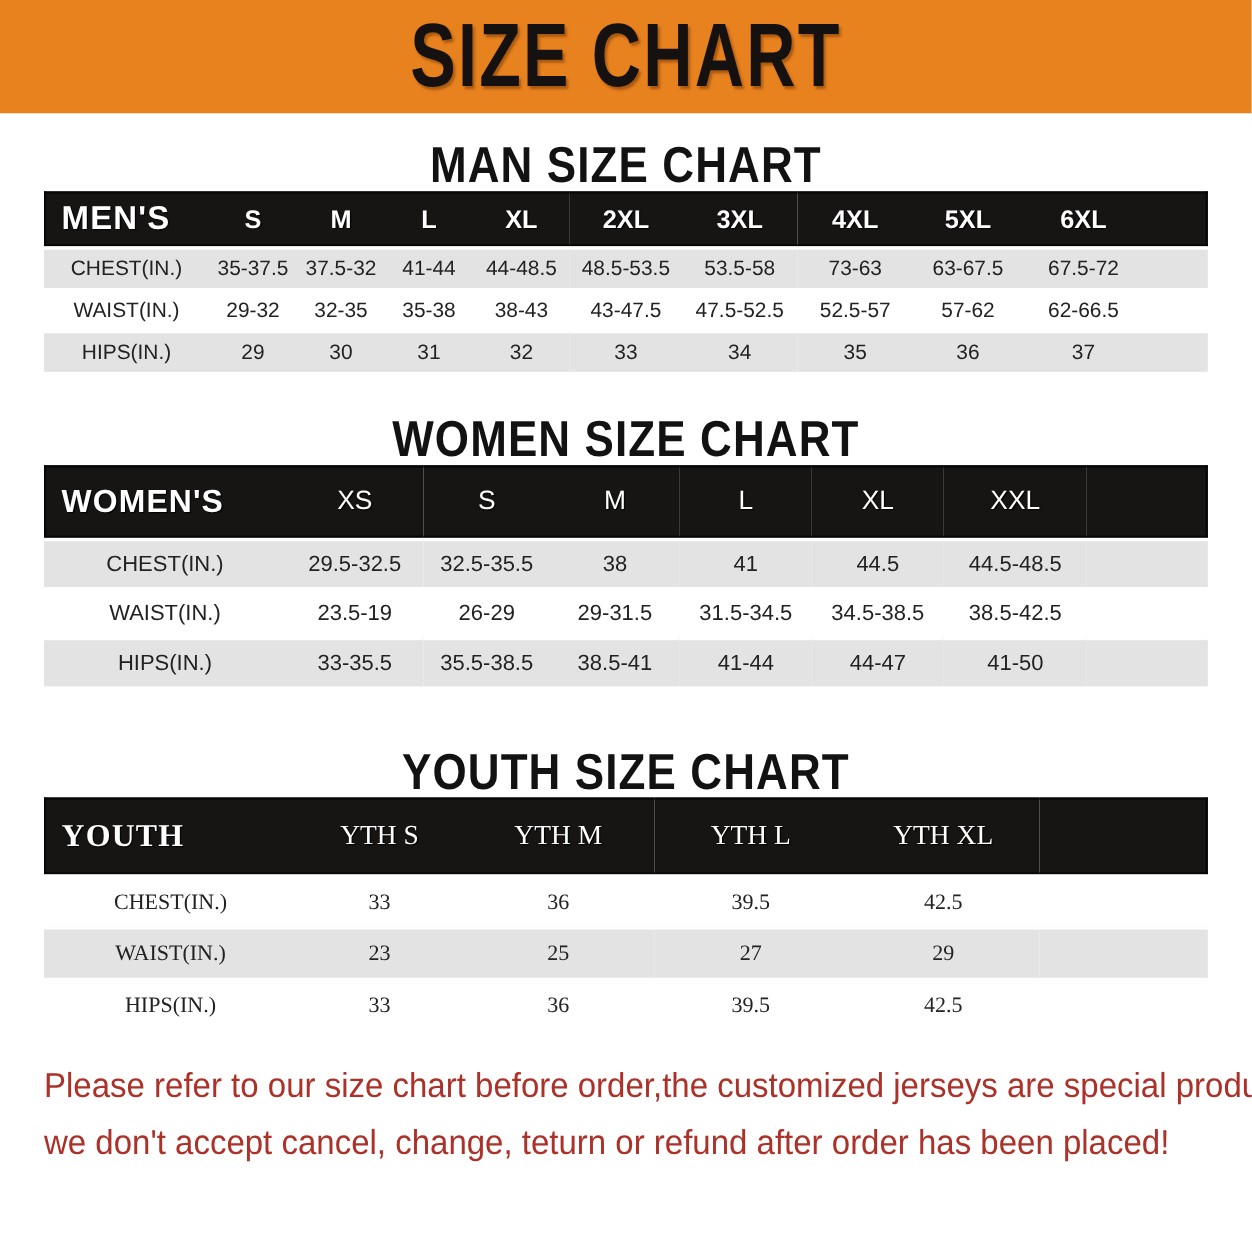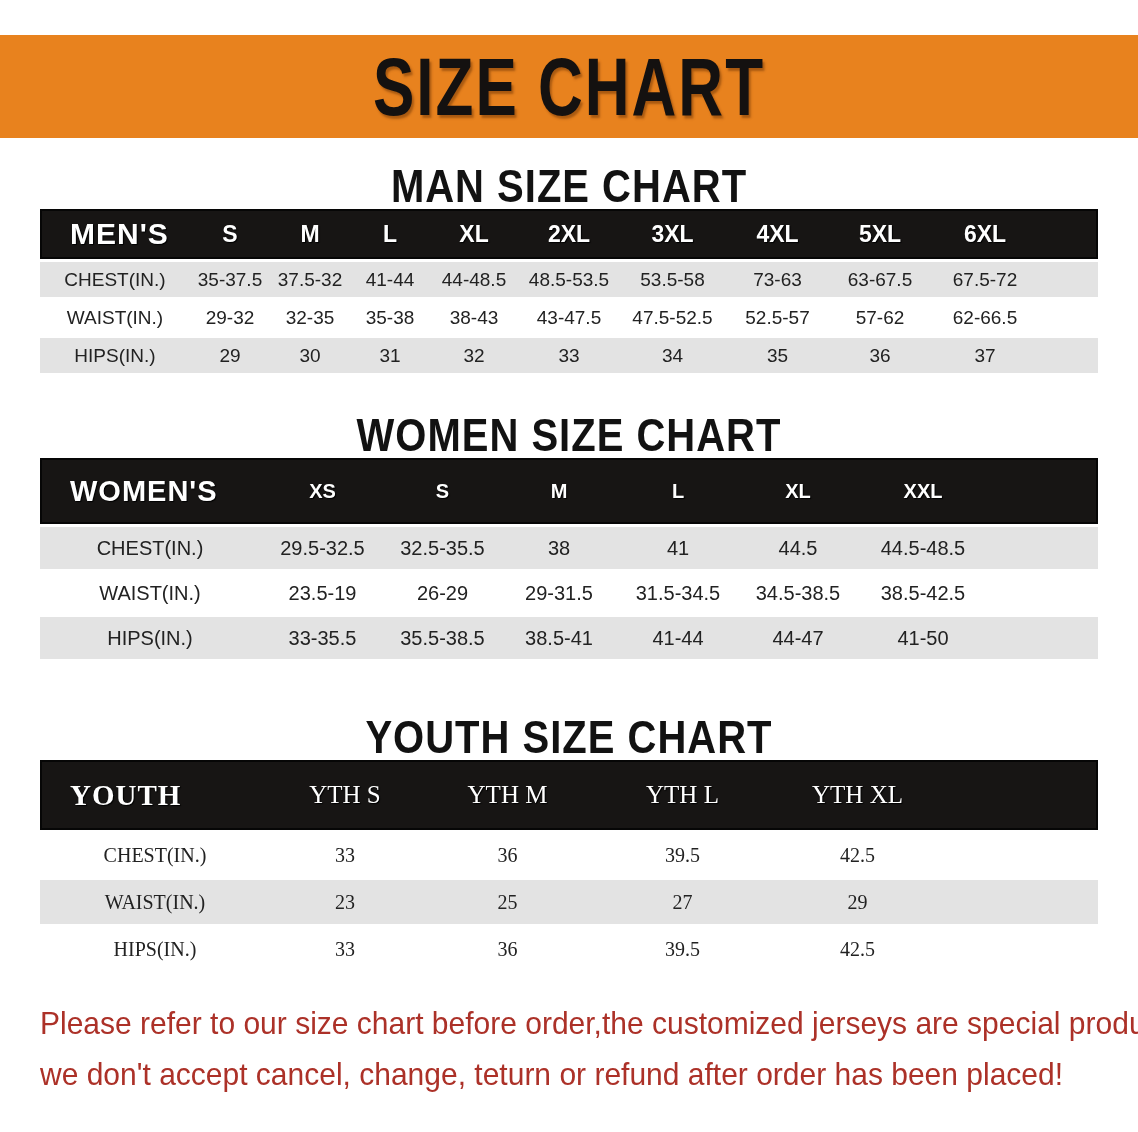--- a/index.html
+++ b/index.html
@@ -3,21 +3,21 @@
 <meta charset="utf-8">
 <style>
   html,body{margin:0;padding:0;}
   body{
     width:1138px;height:1132px;background:#ffffff;overflow:hidden;
     font-family:"Liberation Sans", sans-serif;color:#1a1a1a;
   }
   
   .banner{
     width:1138px;height:103px;background:#E8821E;
-    display:flex;align-items:center;justify-content:center;margin-top:35px;
+    display:flex;align-items:center;justify-content:center;
   }
   .banner-title{
     font-size:62px;font-weight:bold;color:#141110;letter-spacing:2px;
     transform:scale(1.0,1.32);text-shadow:2px 2px 2px rgba(90,40,0,.45);
     white-space:nowrap;
   }
   
   .section-heading{
     text-align:center;font-size:40px;font-weight:bold;color:#121212;
     letter-spacing:1px;transform:scaleY(1.15);white-space:nowrap;
@@ -33,34 +33,34 @@
   .tbl-men{margin-top:24px;}
   .tbl-women{margin-top:30px;}
   .tbl-youth{margin-top:30px;font-family:Liberation Serif, serif;}
   table.size-table thead th{
     background:#171514;color:#ffffff;border-top:2px solid #060606;
     border-bottom:2px solid #060606;white-space:nowrap;overflow:hidden;
     text-shadow:1px 1px 1px #000;
   }
   table.size-table thead th:first-child{border-left:2px solid #060606;}
   table.size-table thead th:last-child{border-right:2px solid #060606;}
-  th.corner{text-align:left;padding-left:28px;font-weight:bold;margin-left:35px;}
+  th.corner{text-align:left;padding-left:14px;font-weight:bold;margin-left:35px;}
   table.size-table td{
     text-align:center;white-space:nowrap;overflow:hidden;color:#222;
     border-top:3px solid #ffffff;
   }
   tr.stripe td{background:#E3E3E3;}
   tr.plain td{background:#ffffff;}
   td.row-label{font-size:inherit;}
   
   .tbl-men thead th{height:44px;font-size:23px;font-weight:600;}
   .tbl-men th.corner{font-size:30px;letter-spacing:1px;}
   .tbl-men td{height:33px;font-size:19px;}
   
-  .tbl-women thead th{height:60px;font-size:20px;font-weight:700;}
+  .tbl-women thead th{height:60px;font-size:24px;font-weight:400;}
   .tbl-women th.corner{font-size:29px;letter-spacing:1px;font-weight:bold;}
   .tbl-women td{height:40px;font-size:20px;}
   
   .tbl-youth thead th{height:64px;font-size:25px;font-weight:500;}
   .tbl-youth th.corner{font-size:29px;letter-spacing:1px;font-weight:bold;}
   .tbl-youth td{height:42px;font-size:20px;}
   
   .footer-note{
     margin:26px 0 0 40px;color:#AC3128;font-size:30px;line-height:49px;
     transform:scaleY(1.05);transform-origin:left top;white-space:nowrap;

